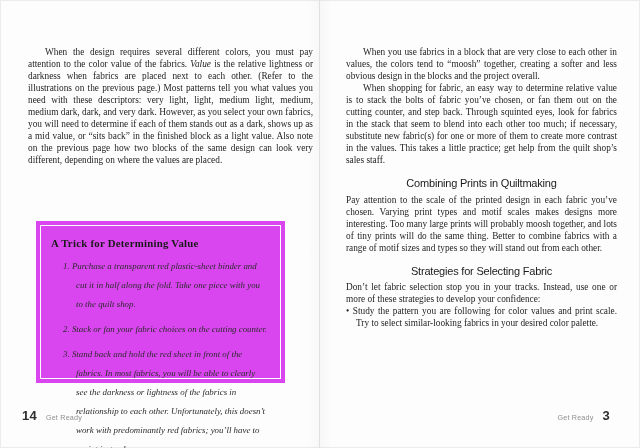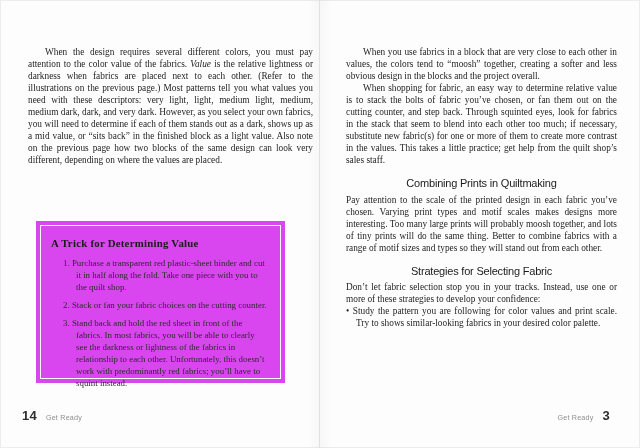--- a/index.html
+++ b/index.html
@@ -51,21 +51,21 @@
     border:1px solid #fbfbfc;height:100%;box-sizing:border-box;
     padding:9px 12px 8px 10px;
   }
   .tipbox-title{
     font-family:"Liberation Serif", serif;
     font-weight:bold;font-size:10.8px;color:#1a1a1a;
     letter-spacing:0.25px;margin:2px 0 8px 0;
   }
   .tipbox-list{margin:0 0 0 12px;}
   .tip-item{
-    font-size:8.9px;line-height:12px;color:#2b2b2b;
+    font-style:italic;font-size:8.9px;line-height:19px;color:#2b2b2b;
     padding-left:13px;text-indent:-13px;
     margin-bottom:6px;text-align:left;
   }
   .tip-item:last-child{margin-bottom:0;}
   
   .footer{
     position:absolute;top:408px;
     font-family:"Liberation Sans", sans-serif;font-size:7.2px;
     color:#8f8f8f;letter-spacing:0.2px;
   }
@@ -102,20 +102,20 @@
     <span class="pagenum">14</span><span>Get Ready</span>
   </div>
 
   <div class="col col-right">
     <p class="indent">When you use fabrics in a block that are very close to each other in values, the colors tend to “moosh” together, creating a softer and less obvious design in the blocks and the project overall.</p>
     <p class="indent">When shopping for fabric, an easy way to determine relative value is to stack the bolts of fabric you’ve chosen, or fan them out on the cutting counter, and step back. Through squinted eyes, look for fabrics in the stack that seem to blend into each other too much; if necessary, substitute new fabric(s) for one or more of them to create more contrast in the values. This takes a little practice; get help from the quilt shop’s sales staff.</p>
     <h3 class="subhead">Combining Prints in Quiltmaking</h3>
     <p>Pay attention to the scale of the printed design in each fabric you’ve chosen. Varying print types and motif scales makes designs more interesting. Too many large prints will probably moosh together, and lots of tiny prints will do the same thing. Better to combine fabrics with a range of motif sizes and types so they will stand out from each other.</p>
     <h3 class="subhead">Strategies for Selecting Fabric</h3>
     <p>Don’t let fabric selection stop you in your tracks. Instead, use one or more of these strategies to develop your confidence:</p>
-    <div class="bullet-item"><span>•</span> <span>Study the pattern you are following for color values and print scale. Try to shows similar-looking fabrics in your desired color palette.</span></div>
+    <div class="bullet-item"><span>•</span> <span>Study the pattern you are following for color values and print scale. Try to select similar-looking fabrics in your desired color palette.</span></div>
   </div>
 
   <div class="footer footer-right">
     <span>Get Ready</span><span class="pagenum">3</span>
   </div>
 
 </div>
 
 </body></html>

